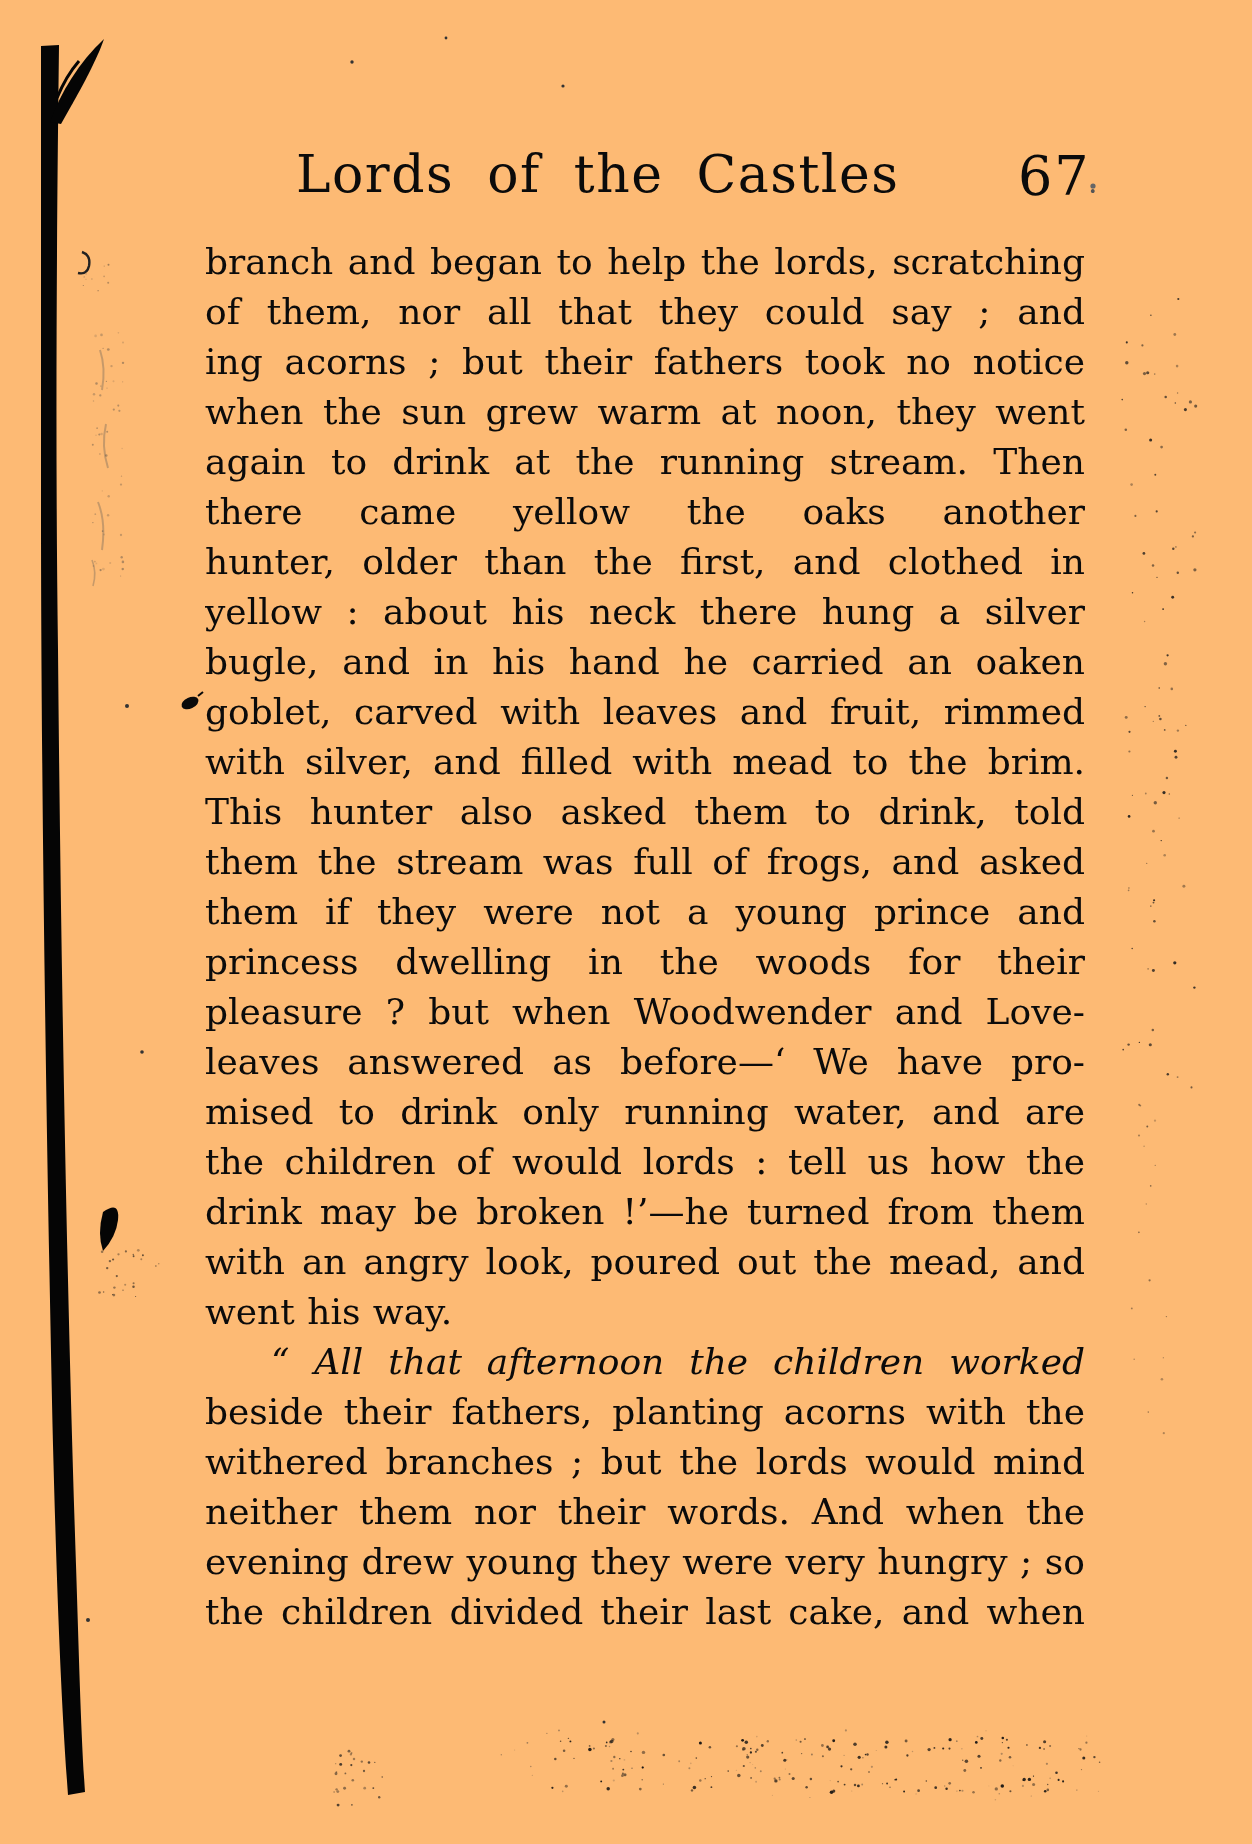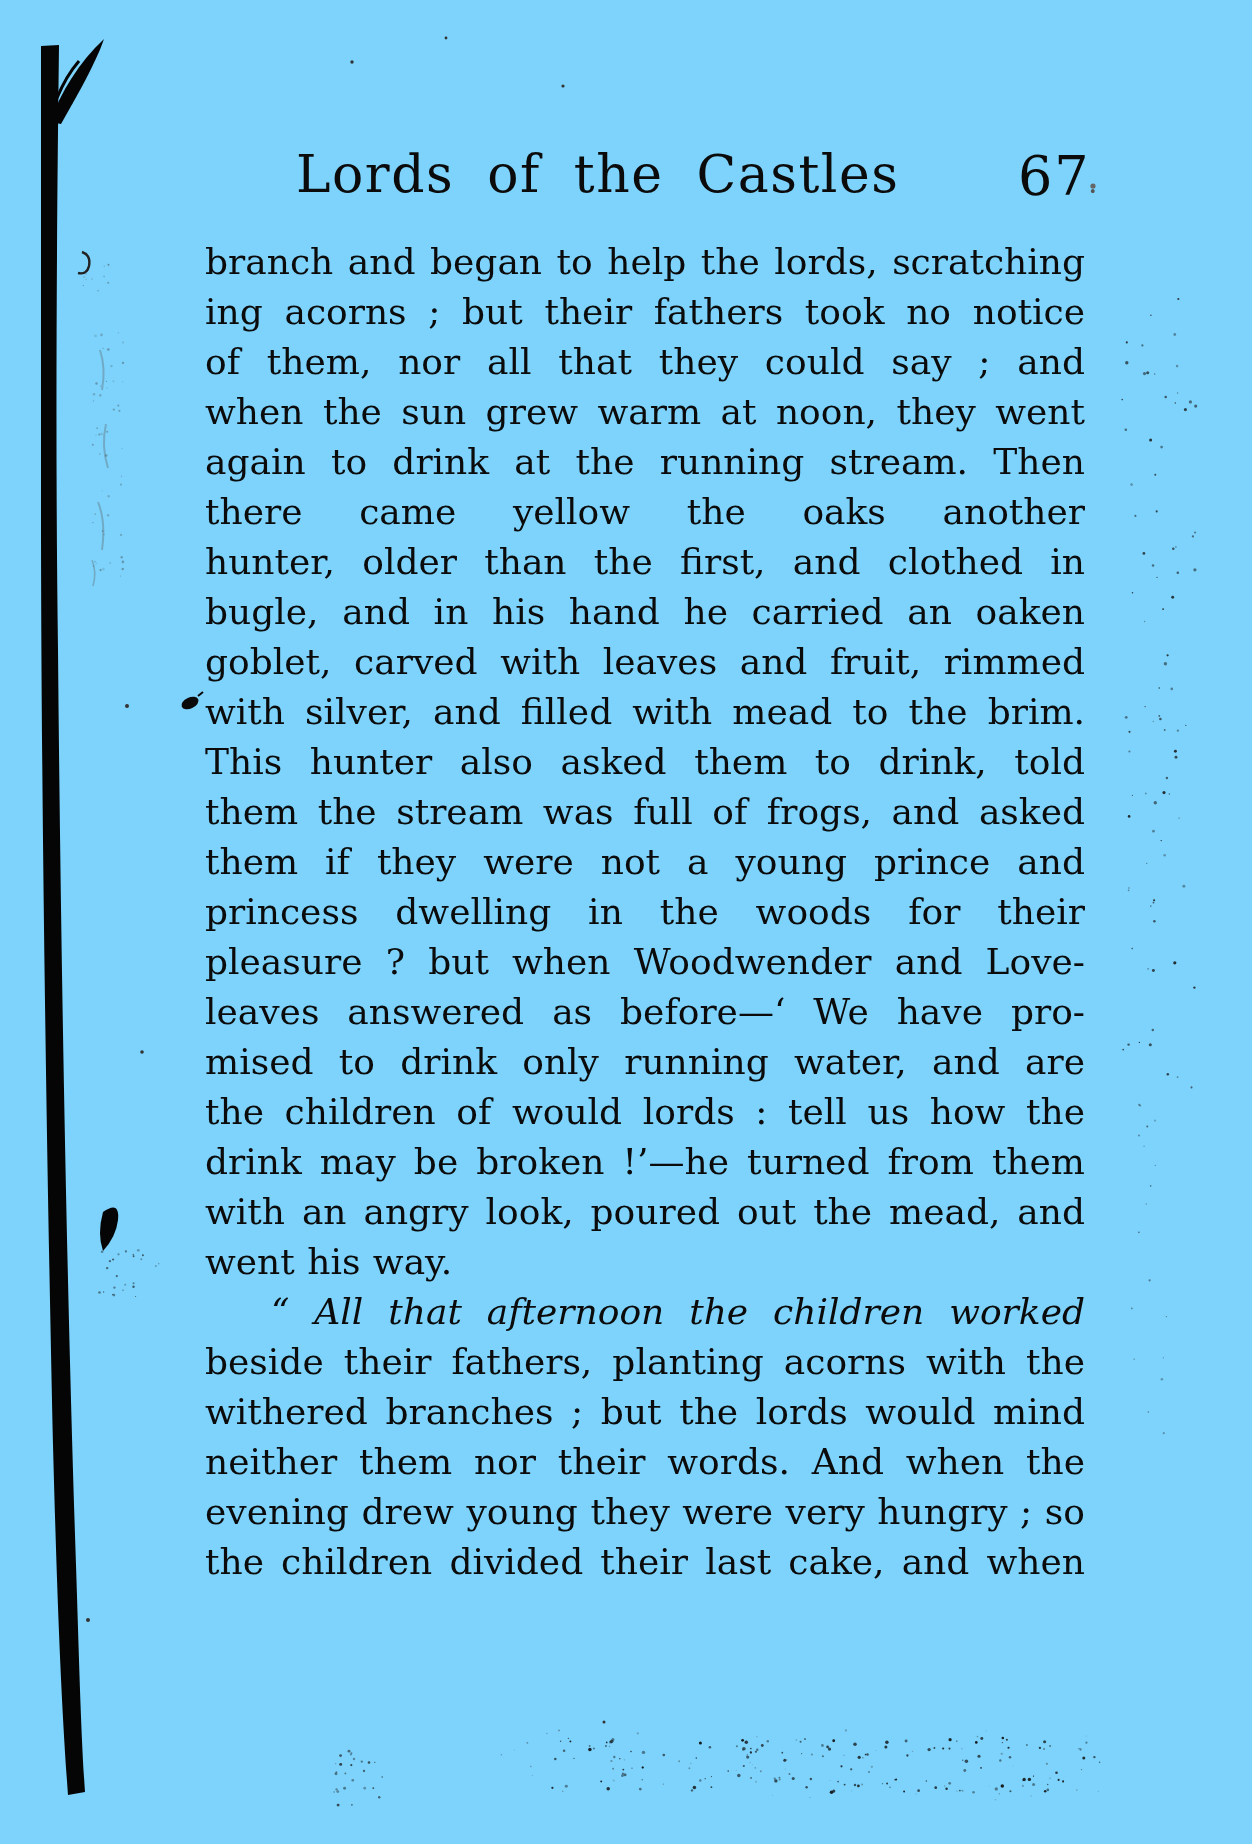--- a/index.html
+++ b/index.html
@@ -1,17 +1,17 @@
 <!DOCTYPE html>
 <html><head>
 <meta charset="utf-8">
 <style>
   html,body{margin:0;padding:0;background:#ffffff;}
   body{width:1252px;height:1844px;font-family:"DejaVu Serif","Liberation Serif",serif;color:#0b0b0b;}
-  .page{position:relative;width:1252px;height:1844px;overflow:hidden;background:#7dd3fc;}
+  .page{position:relative;width:1252px;height:1844px;overflow:hidden;background:#fdba74;}
 
   
   .page *{ -webkit-font-smoothing:none; }
 
   .header-title{
     position:absolute;left:296px;top:148px;line-height:1;
     font-size:52px;letter-spacing:1.5px;word-spacing:15px;white-space:nowrap;
   }
   .header-pagenum{
     position:absolute;left:1018px;top:150px;line-height:1;
@@ -507,26 +507,27 @@
       </g>
   </svg>
 
   <span class="header-title">Lords of the Castles</span>
   <span class="header-pagenum">67</span>
   <span class="header-pagenum-dot">.</span>
 
   <div class="textcol">
     <div id="para1">
         <div class="line">branch and began to help the lords, scratching</div>
+        <div class="line">of them, nor all that they could say ; and</div>
         <div class="line">ing acorns ; but their fathers took no notice</div>
-        <div class="line">of them, nor all that they could say ; and</div>
         <div class="line">when the sun grew warm at noon, they went</div>
         <div class="line">again to drink at the running stream.  Then</div>
         <div class="line">there came yellow the oaks another</div>
         <div class="line">hunter, older than the first, and clothed in</div>
+        <div class="line">yellow : about his neck there hung a silver</div>
         <div class="line">bugle, and in his hand he carried an oaken</div>
         <div class="line">goblet, carved with leaves and fruit, rimmed</div>
         <div class="line">with silver, and filled with mead to the brim.</div>
         <div class="line">This hunter also asked them to drink, told</div>
         <div class="line">them the stream was full of frogs, and asked</div>
         <div class="line">them if they were not a young prince and</div>
         <div class="line">princess dwelling in the woods for their</div>
         <div class="line">pleasure ? but when Woodwender and Love-</div>
         <div class="line">leaves answered as before—‘ We have pro-</div>
         <div class="line">mised to drink only running water, and are</div>

